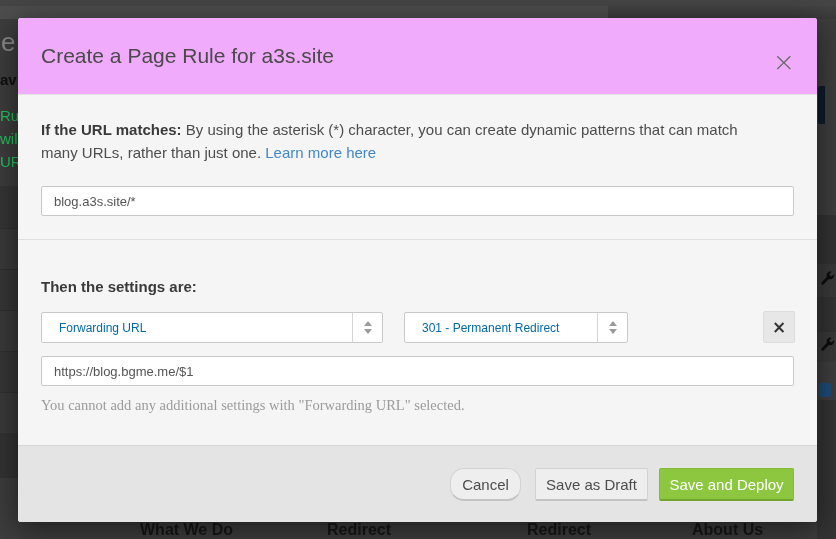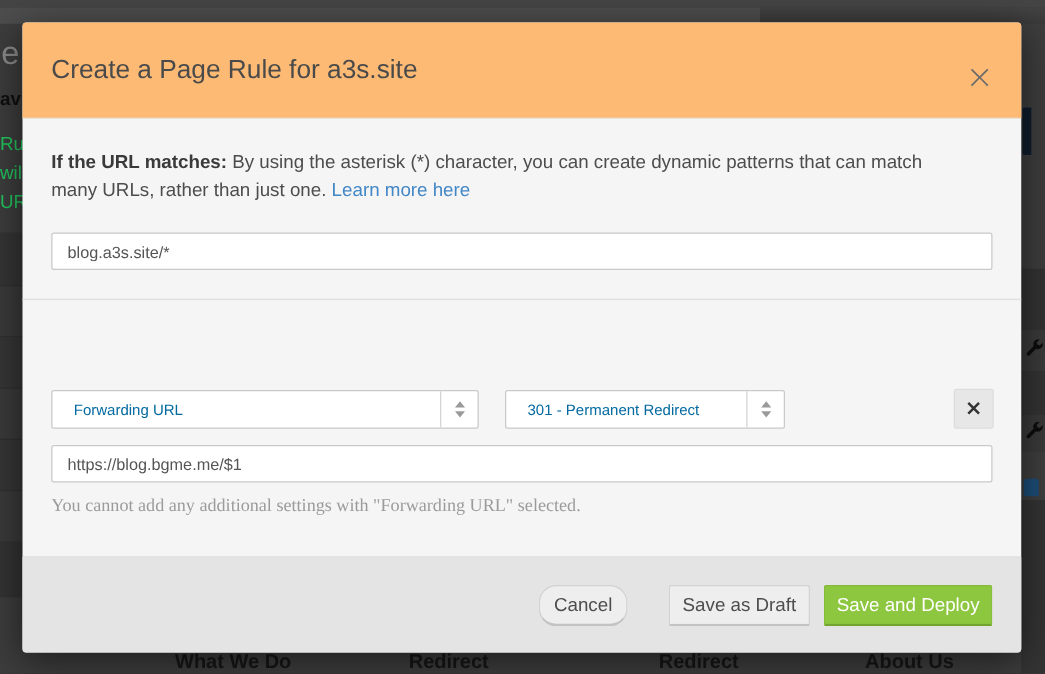--- a/index.html
+++ b/index.html
@@ -28,21 +28,21 @@
   .bluechunk{left:819px;top:383px;width:12px;height:14px;background:#1d4e79;border-radius:2px;}
 
   .bgfooterlink{top:521px;color:#161616;font-size:16px;font-weight:600;white-space:nowrap;}
 
   
   .modal{
     left:18px;top:18px;width:799px;height:504px;background:#f5f5f5;
     border-radius:3px;box-shadow:0 6px 30px rgba(0,0,0,.55);
   }
   .modal-header{
-    position:absolute;left:0;top:0;width:100%;height:77px;background:#fdba74;
+    position:absolute;left:0;top:0;width:100%;height:77px;background:#f0abfc;
     border-radius:3px 3px 0 0;border-bottom:1px solid #e2e2e2;box-sizing:border-box;
   }
   .modal-title{
     position:absolute;left:23px;top:26px;font-size:21px;color:#4a4a4a;font-weight:400;
   }
   .close-btn{
     position:absolute;right:22px;top:30px;font-size:27px;color:#6a6a6a;font-weight:300;
     line-height:27px;cursor:pointer;background:none;border:none;padding:0;
     font-family:"DejaVu Sans",sans-serif;
   }
@@ -92,21 +92,21 @@
     position:absolute;left:0;top:427px;width:100%;height:77px;background:#e4e4e4;
     border-top:1px solid #d6d6d6;border-radius:0 0 3px 3px;box-sizing:border-box;
   }
   .btn{
     position:absolute;top:22px;height:33px;border-radius:2px;font-size:15px;cursor:pointer;
     font-family:"Liberation Sans","DejaVu Sans",sans-serif;padding:0;box-sizing:border-box;
   }
   .btn-plain{
     background:#eeeeee;border:1px solid #d2d2d2;border-bottom:2px solid #c3c3c3;color:#4d4d4d;
   }
-  .btn-cancel{left:413px;width:71px;border-radius:14px;}
+  .btn-cancel{left:432px;width:71px;border-radius:14px;}
   .btn-draft{left:517px;width:113px;}
   .btn-deploy{
     left:641px;width:135px;background:#8dc63f;border:1px solid #84bb38;
     border-bottom:2px solid #71a52f;color:#ffffff;
   }
 </style>
 </head>
 <body>
 
 <div class="screen">
@@ -169,20 +169,21 @@
       <div class="para">
         <b>If the URL matches:</b>
         <span>By using the asterisk (*) character, you can create dynamic patterns that can match</span><br>
         <span>many URLs, rather than just one.</span>
         <a>Learn more here</a>
       </div>
       <input class="txtinput input-url" type="text" value="blog.a3s.site/*" style="">
     </div>
 
     <div class="section2">
+      <span class="sec2-heading">Then the settings are:</span>
 
       <div class="select select-setting">
         <span class="label">Forwarding URL</span>
         <span class="stepper">
           <span class="tri-up"></span>
             <span class="tri-down"></span>
         </span>
       </div>
 
       <div class="select select-redirect">

